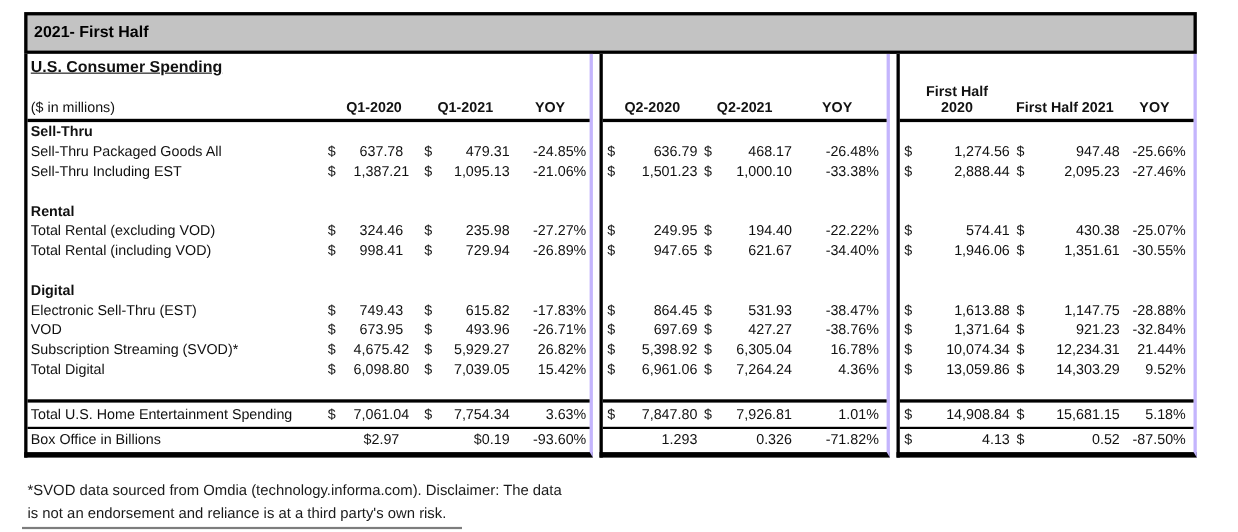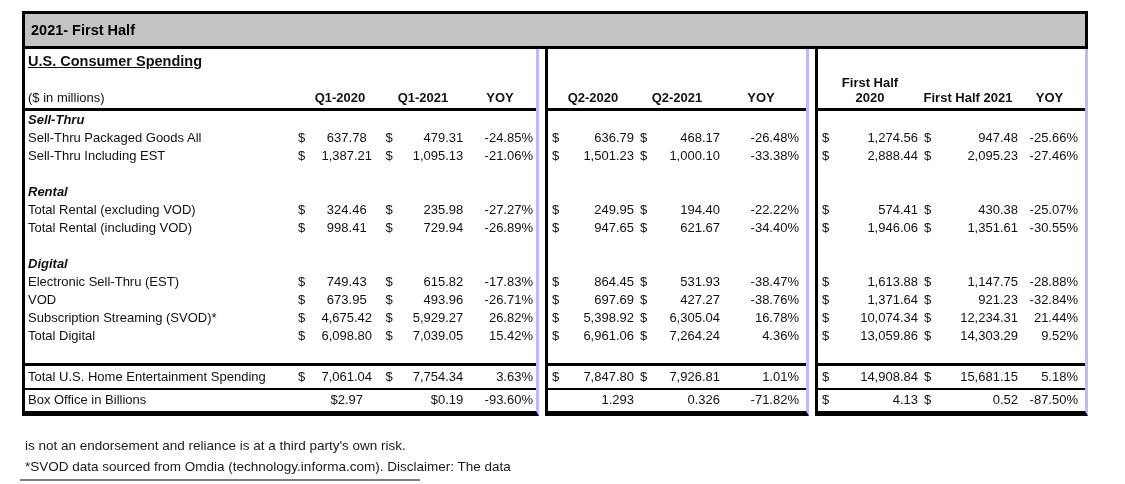--- a/index.html
+++ b/index.html
@@ -35,21 +35,21 @@
   .hc.two-line{white-space:pre-line;}
   .sub{font-weight:normal;font-size:13px;text-align:left;padding-left:3px;}
   
   .p1 .sub{width:271px;}
   .p1 .c1{width:82px;} .p1 .c2{width:84px;} .p1 .c3{width:70px;}
   .p2 .pl{width:4px;} .p2 .c1{width:82px;} .p2 .c2{width:86px;} .p2 .c3{width:82px;}
   .p3 .pl{width:4px;} .p3 .c1{width:96px;} .p3 .c2{width:100px;} .p3 .c3{width:63px;}
   
   .row{display:flex;height:18px;line-height:18px;font-size:13px;white-space:nowrap;}
   .row .lbl{width:271px;overflow:hidden;padding-left:3px;}
-  .row.section .lbl{font-weight:bold;font-style:italic;}
+  .row.section .lbl{font-weight:bold;}
   .row .d{text-align:left;}
   .row .v{text-align:right;}
   .row .y{text-align:right;padding-right:3px;}
   .p1 .row .d1{width:16px;} .p1 .row .v1{width:66px;text-align:center;}
   .p1 .row .d2{width:18px;margin-left:6px;} .p1 .row .v2{width:60px;}
   .p1 .row .y{width:70px;}
   .p2 .row{padding-left:4px;}
   .p2 .row .d1{width:16px;} .p2 .row .v1{width:66px;}
   .p2 .row .d2{width:18px;margin-left:6px;} .p2 .row .v2{width:62px;}
   .p2 .row .y{width:79px;}
@@ -360,16 +360,16 @@
             <span class="v v2">0.52</span>
             <span class="y">-87.50%</span>
           </div>
         </div>
     </div>
 
   </div>
 </div>
 
 <div class="footnote">
+  <div>*SVOD data sourced from Omdia (technology.informa.com). Disclaimer: The data</div>
   <div>is not an endorsement and reliance is at a third party's own risk.</div>
-  <div>*SVOD data sourced from Omdia (technology.informa.com). Disclaimer: The data</div>
 </div>
 <div class="bottom-line"></div>
 
 </body></html>

